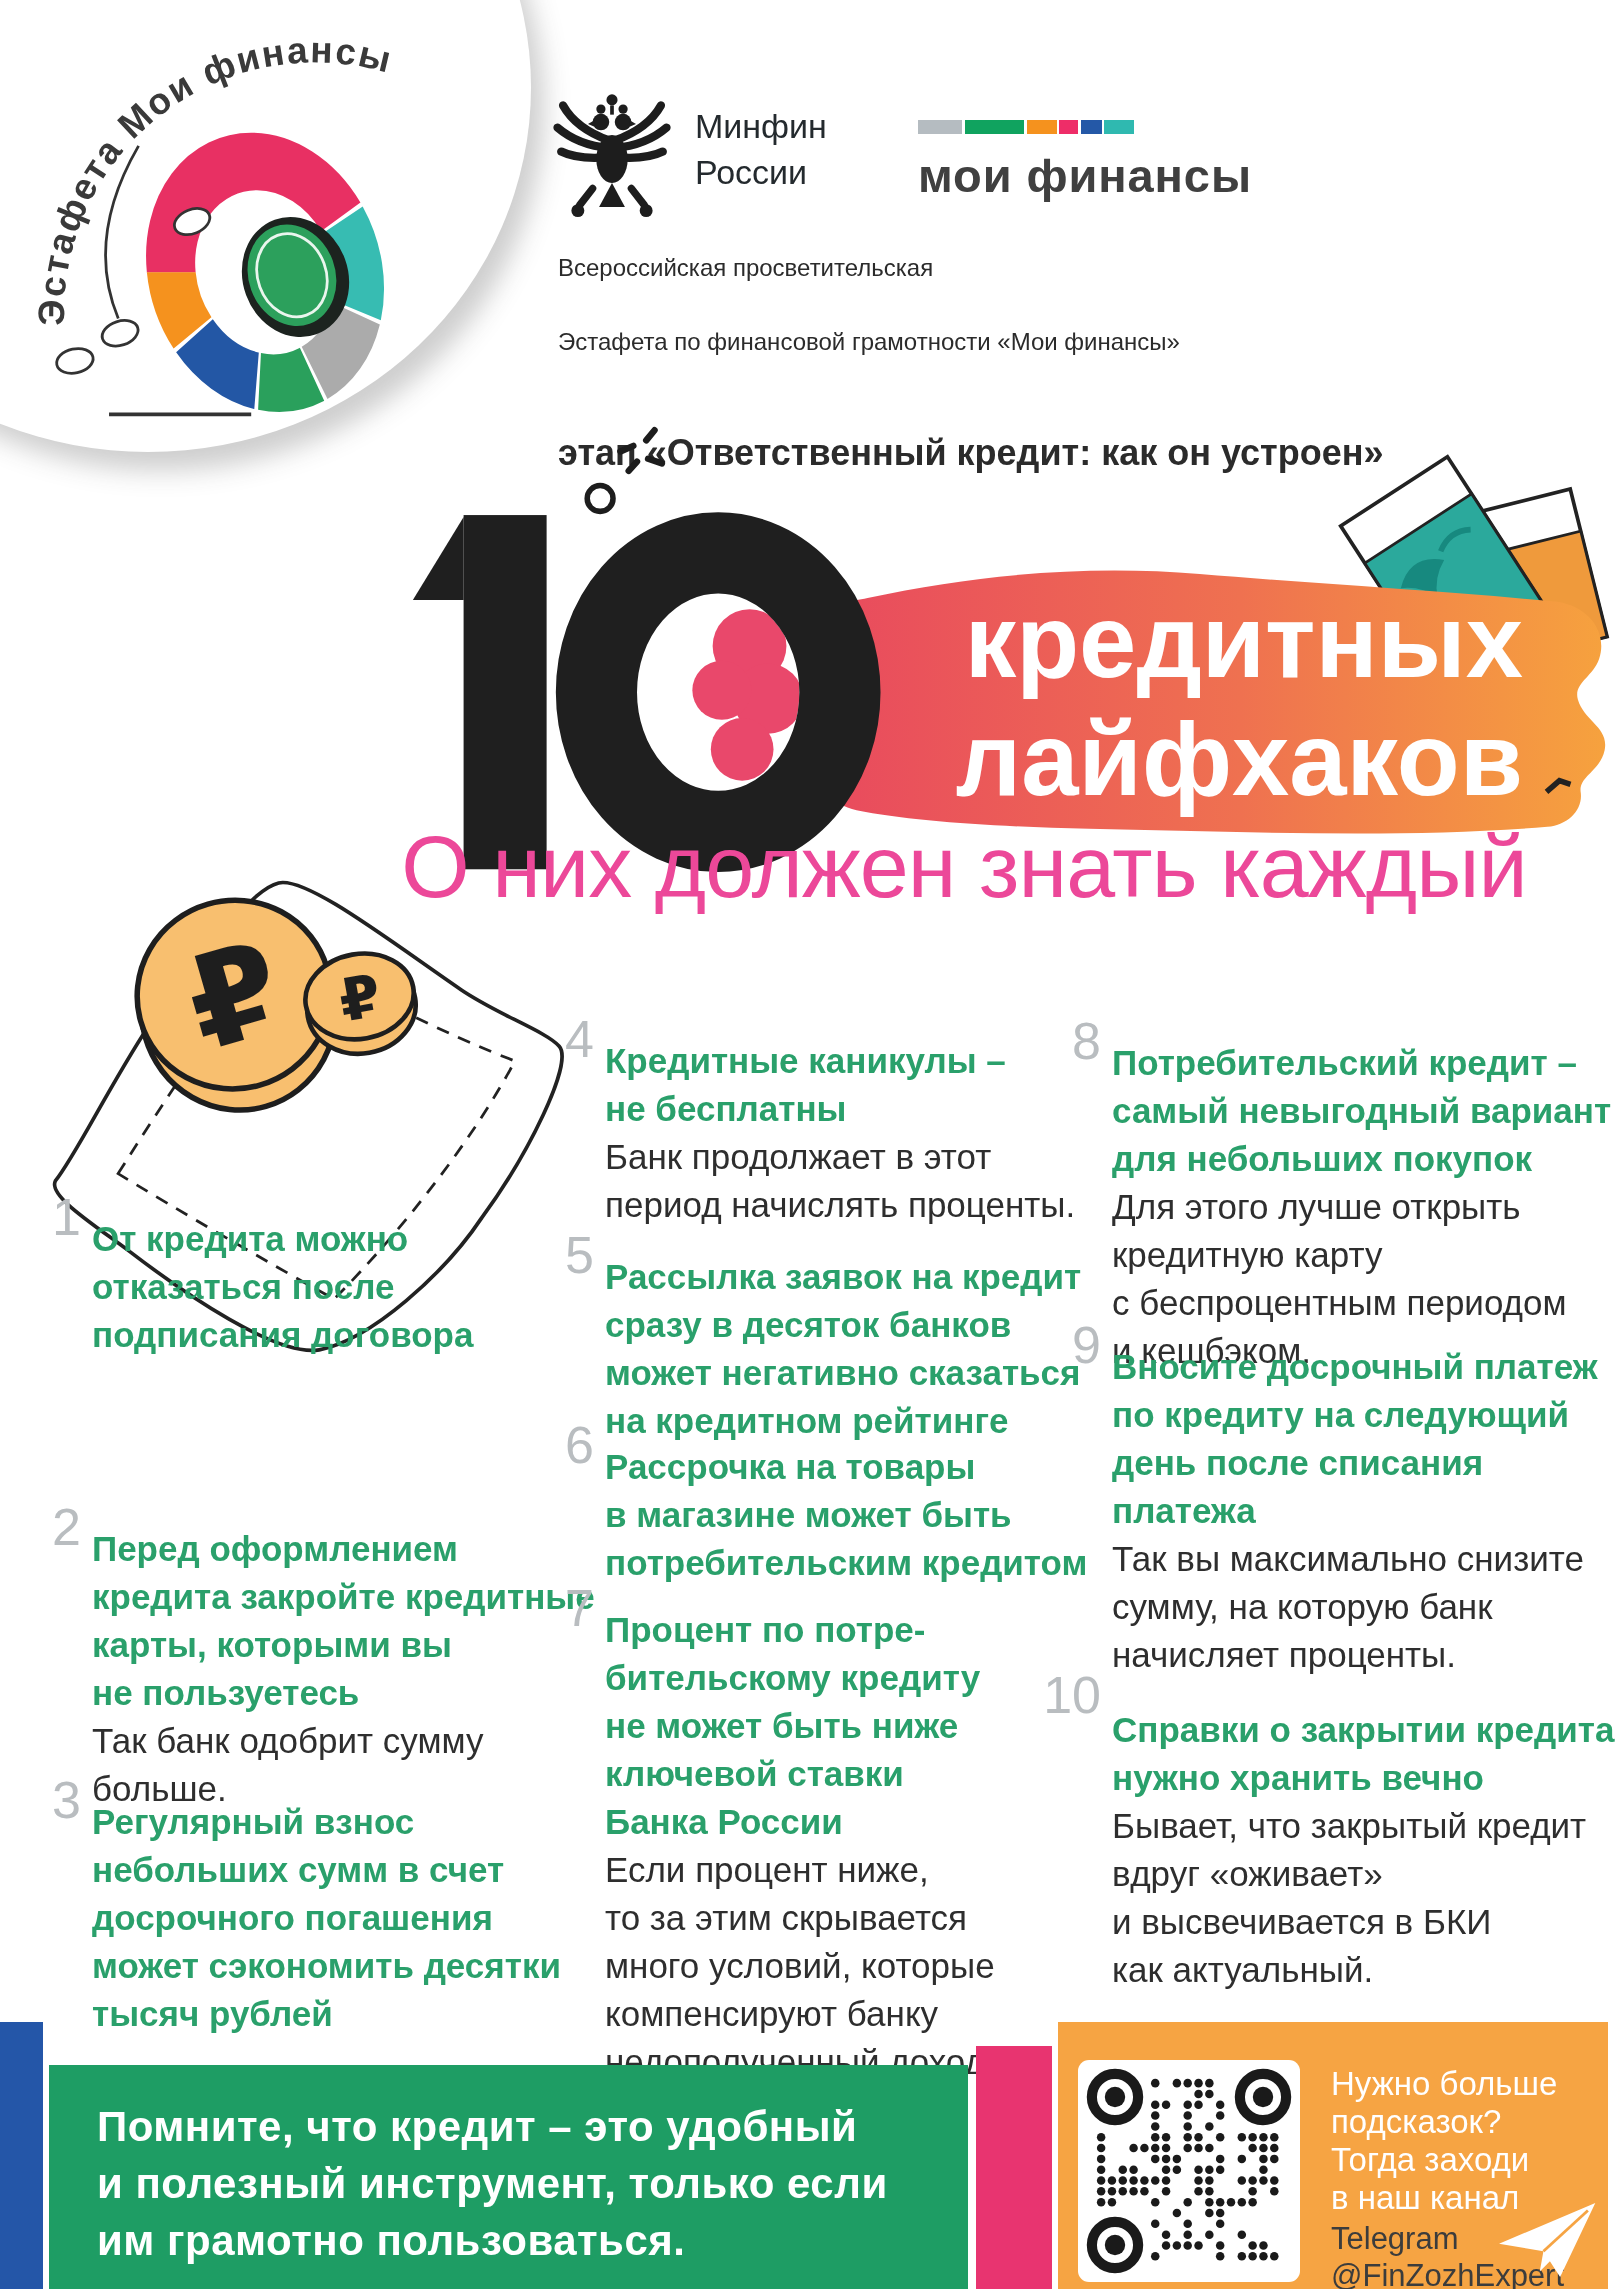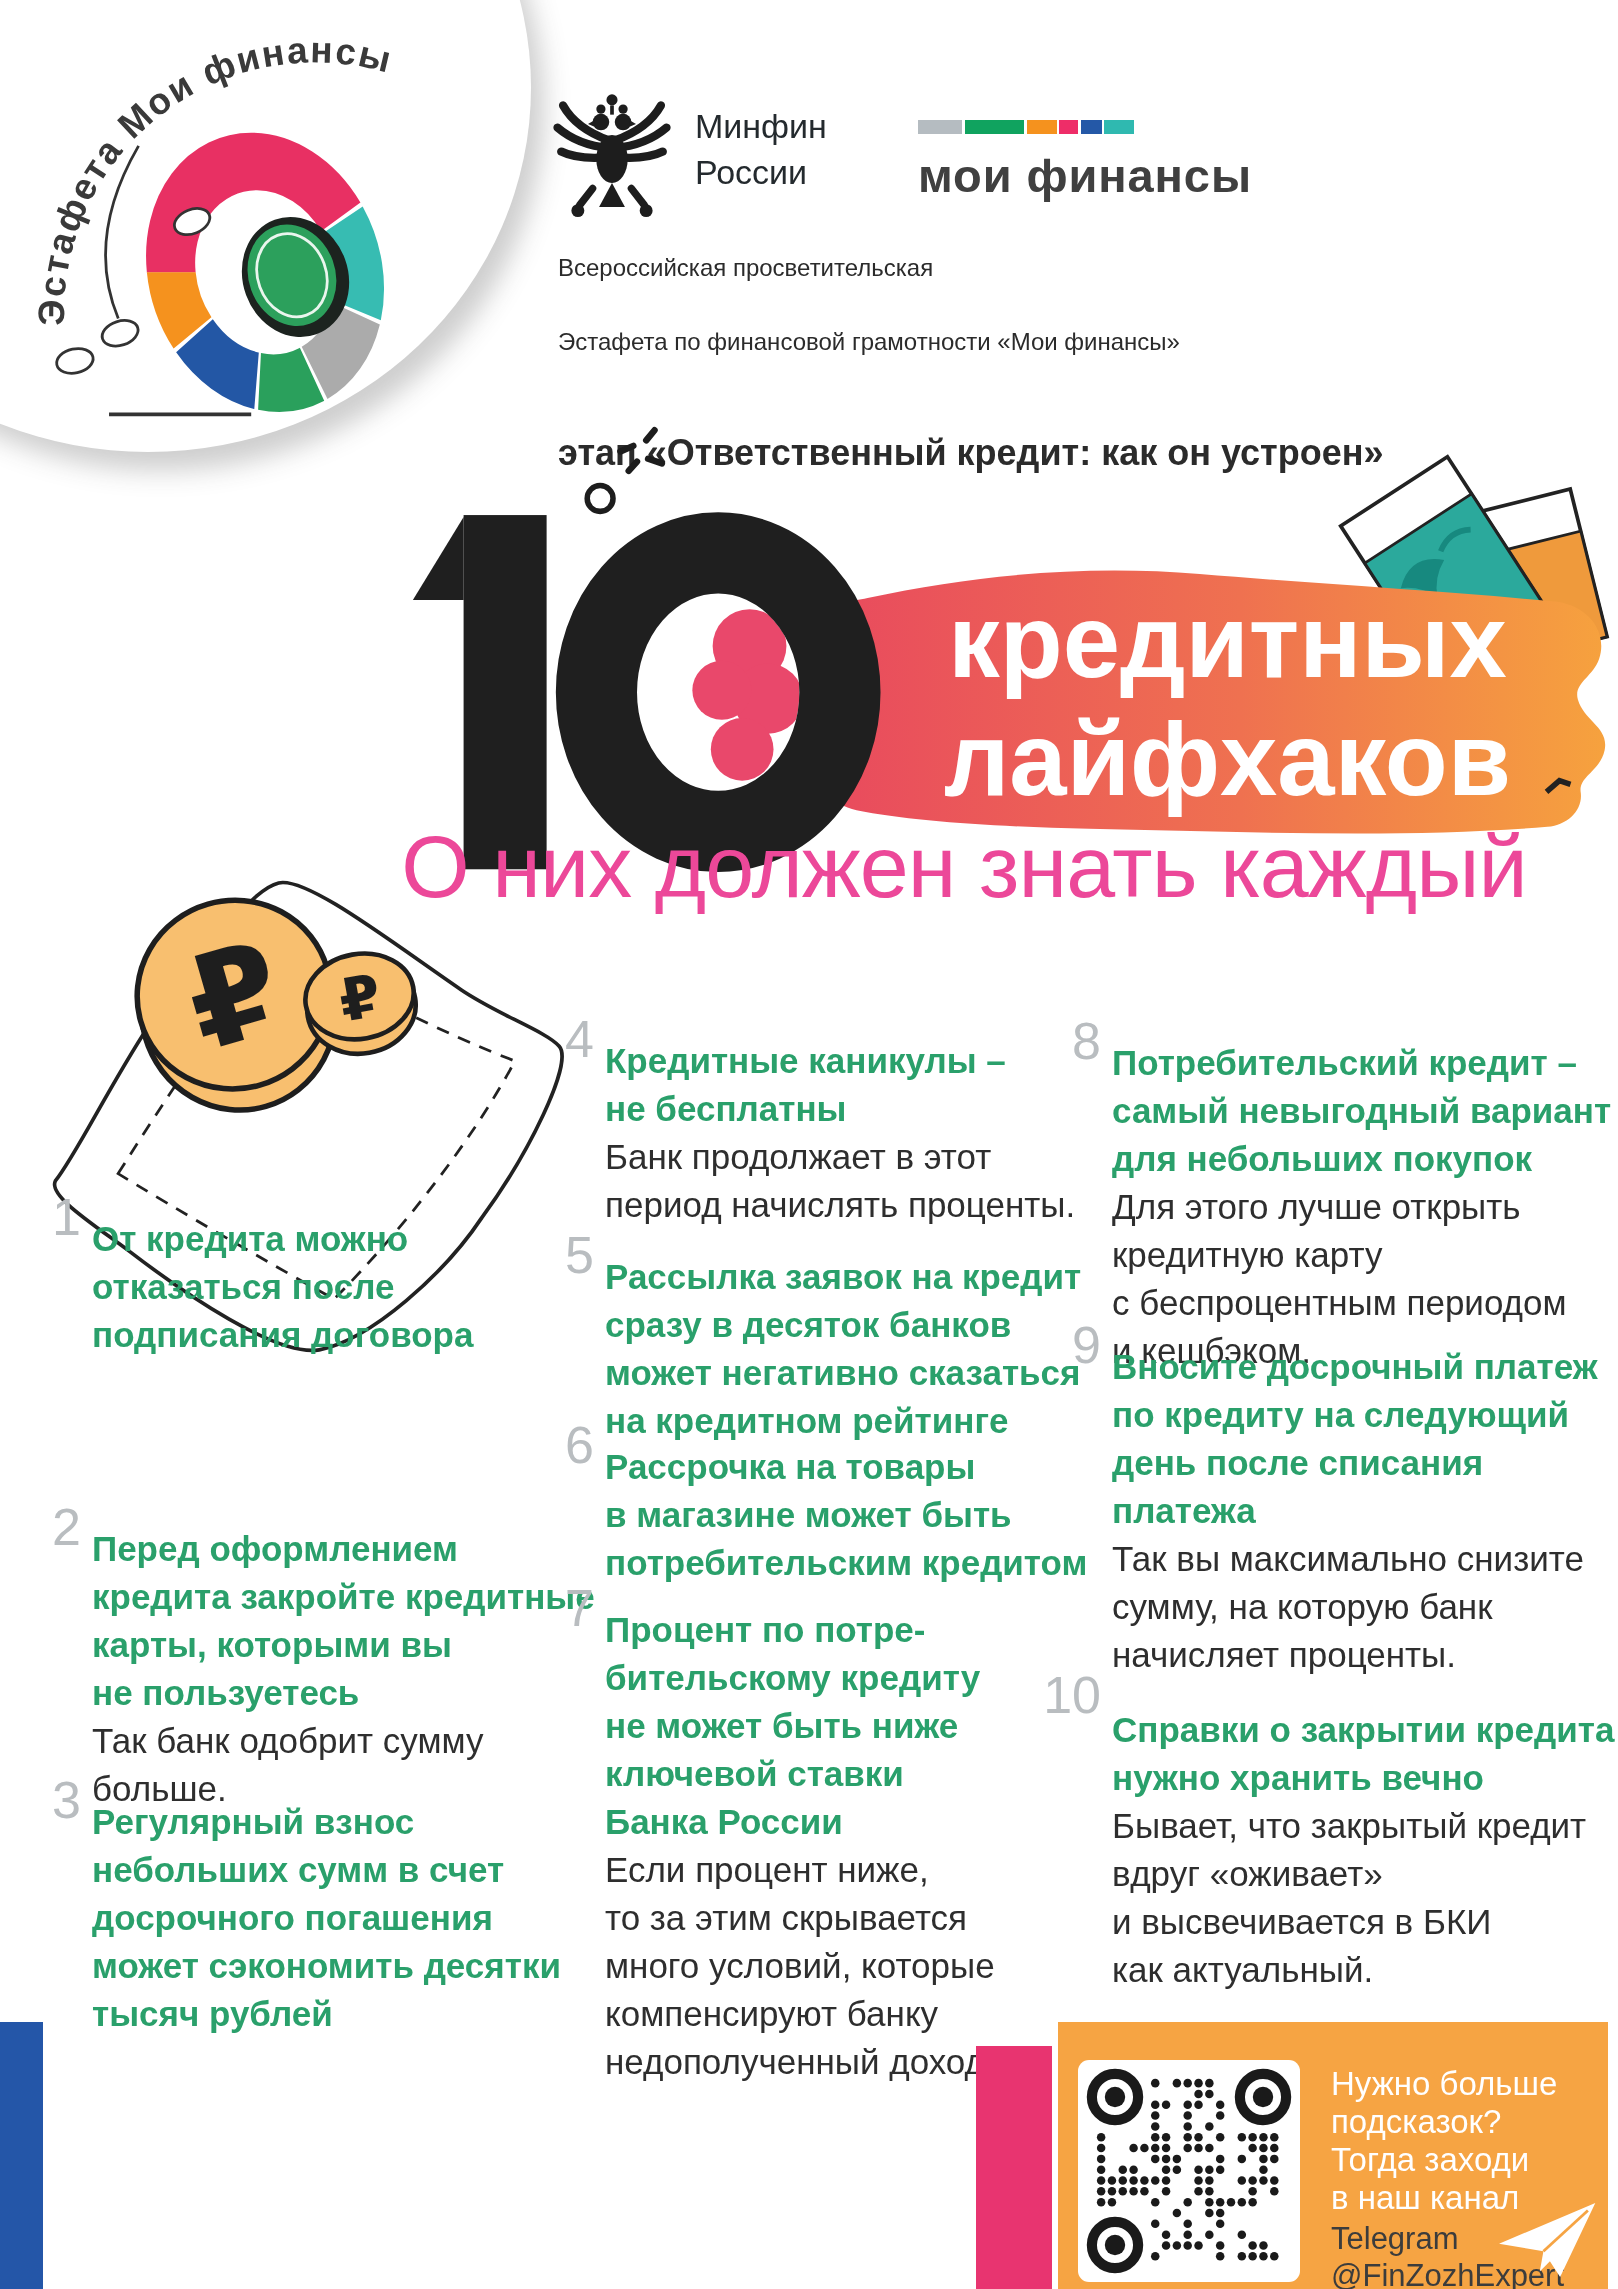--- a/index.html
+++ b/index.html
@@ -10,21 +10,21 @@
   .ministry{font-size:34px;line-height:46px;color:#242a2e;white-space:pre-line}
   .brandword{font-size:47px;font-weight:bold;color:#404040;letter-spacing:0.9px}
   .brandbar{display:flex;gap:2.8px;height:14px}
   .brandbar span{display:block;height:14px}
   .seg1{width:44px;background:#b5bcc1}.seg2{width:59px;background:#10a35f}
   .seg3{width:30px;background:#f5921e}.seg4{width:18.5px;background:#ee2d68}
   .seg5{width:21px;background:#2458a7}.seg6{width:29.5px;background:#2fb9b0}
   .sub1{font-size:24px;line-height:41px;color:#2b2b2b}
   .sub3{font-size:36px;font-weight:bold;color:#2b2b2b}
   
-  .blobtext{font-size:103px;line-height:118px;font-weight:bold;color:#ffffff;text-align:center;width:591px}
+  .blobtext{font-size:103px;line-height:118px;font-weight:bold;color:#ffffff;text-align:right;width:591px}
   .heroSub{font-size:88px;color:#ec4899;width:1144px;text-align:center;letter-spacing:-0.9px}
   
   .tip{position:absolute}
   .tip .num{position:absolute;right:100%;margin-right:11px;top:-28px;font-size:52px;color:#b9bdc0}
   .tip .head{font-weight:bold;color:#2aa06b;font-size:35px;line-height:48px;white-space:pre-line}
   .tip .tbody{color:#2e2e2e;font-size:35px;line-height:48px;white-space:pre-line}
   
   .bluebar{left:0;top:2022px;width:43px;height:268px;background:#2456a8}
   .greenbanner{left:49px;top:2065px;width:919px;height:225px;background:#1e9d64}
   .greenbanner .txt{position:absolute;left:48px;top:33px;font-size:42px;line-height:57px;
@@ -306,20 +306,25 @@
     <span class="num" style="top:-41px">10</span>
     <div class="head">Справки о закрытии кредита
 нужно хранить вечно</div>
     <div class="tbody">Бывает, что закрытый кредит
 вдруг «оживает»
 и высвечивается в БКИ
 как актуальный.</div>
   </div>
 
   <div class="abs bluebar"></div>
+  <div class="abs greenbanner">
+    <div class="txt">Помните, что кредит – это удобный
+и полезный инструмент, только если
+им грамотно пользоваться.</div>
+  </div>
   <div class="abs pinkbar"></div>
 
   <div class="abs orangepanel">
     <div class="qrbox">
       <svg id="qr" width="222" height="222" viewBox="0 0 240 240">
           <circle cx="40" cy="40" r="25" fill="none" stroke="#1a1a1a" stroke-width="11"></circle>
           <circle cx="40" cy="40" r="11" fill="#1a1a1a"></circle>
           <circle cx="200" cy="40" r="25" fill="none" stroke="#1a1a1a" stroke-width="11"></circle>
           <circle cx="200" cy="40" r="11" fill="#1a1a1a"></circle>
           <circle cx="40" cy="200" r="25" fill="none" stroke="#1a1a1a" stroke-width="11"></circle>

